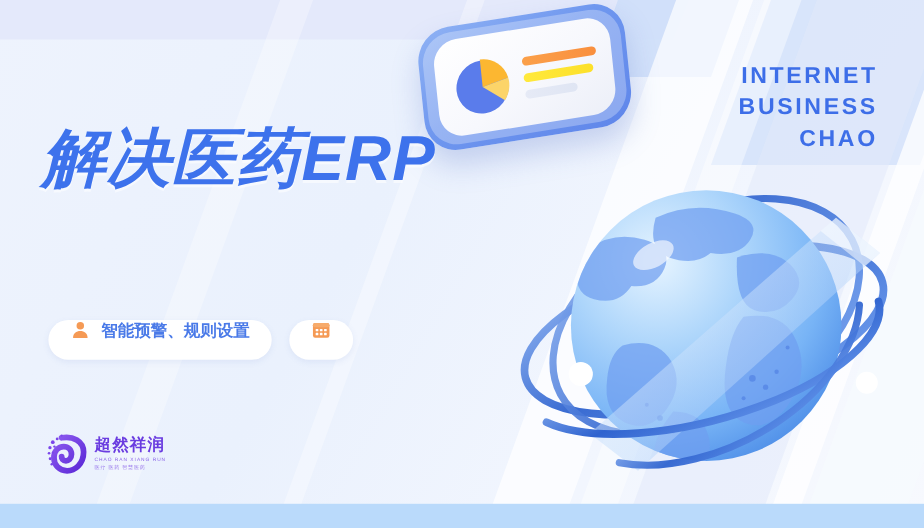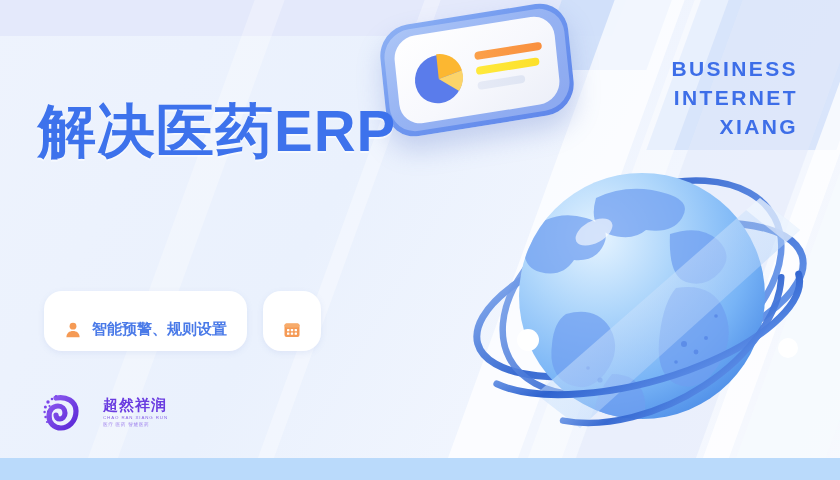--- a/index.html
+++ b/index.html
@@ -39,47 +39,48 @@
     position:absolute;left:560px;top:-60px;width:110px;height:130px;
     background:rgba(206,223,250,.9);transform:skewX(-20deg);
   }
   .bottombar{
     position:absolute;left:0;bottom:0;width:840px;height:22px;
     background:#badafb;
   }
 
   
   .headline{
-    position:absolute;left:38px;top:98px;
+    position:absolute;left:38px;top:112px;
     color:#3d72ec;
     font-size:58px;line-height:66px;font-weight:800;letter-spacing:1px;
     text-shadow:0 2px 0 rgba(255,255,255,.55);
     white-space:nowrap;
+    font-style:italic;
   }
   .headline div{display:block;}
 
   
   .eyebrow{
     position:absolute;right:42px;top:54px;text-align:right;
     color:#3d6ee8;font-size:21px;line-height:29px;
     font-weight:600;letter-spacing:2.4px;
   }
 
   
   .tags{position:absolute;left:44px;top:291px;display:flex;gap:16px;}
   .tag{
-    display:flex;align-items:flex-end;gap:10px;
-    height:36px;padding:12px 20px;border-radius:18px;
+    display:flex;align-items:flex-start;gap:10px;
+    height:36px;padding:0 20px;border-radius:18px;
     background:#ffffff;box-shadow:0 2px 6px rgba(90,120,200,.10);
   }
   .tag .label{color:#4a7ae8;font-size:15px;font-weight:700;white-space:nowrap;}
   .tagicon{width:18px;height:18px;flex:0 0 18px;}
 
   
-  .logo{position:absolute;left:42px;top:392px;display:flex;align-items:center;gap:21px;}
+  .logo{position:absolute;left:42px;top:392px;display:flex;align-items:center;gap:4px;}
   .logomark{width:40px;height:40px;flex:0 0 40px;}
   .logotext{display:flex;flex-direction:column;justify-content:center;}
   .logo-cn{color:#6a3ce0;font-size:15px;font-weight:800;letter-spacing:1px;line-height:16px;}
   .logo-py{color:#8a63e8;font-size:4.4px;letter-spacing:.9px;line-height:7px;margin-top:1px;}
   .logo-sub{color:#9a7aec;font-size:4.6px;letter-spacing:.7px;line-height:7px;}
 
   
   .card3d{
     position:absolute;left:382px;top:14px;width:190px;height:112px;
     transform:rotate(-9deg) skewX(-3deg);
@@ -197,23 +198,23 @@
       </svg>
       <div class="bars">
         <div class="bar b1"></div>
         <div class="bar b2"></div>
         <div class="bar b3"></div>
       </div>
     </div>
   </div>
 
   <div class="eyebrow">
+    <div>INTERNET</div>
     <div>BUSINESS</div>
-    <div>INTERNET</div>
-    <div>XIANG</div>
+    <div>CHAO</div>
   </div>
 
   <div class="headline">
     <div>解决医药ERP</div>
   </div>
 
   <div class="tags">
     <div class="tag">
       <svg class="tagicon" viewBox="0 0 18 18" xmlns="http://www.w3.org/2000/svg">
         <circle cx="9" cy="5.2" r="3.4" fill="#f59a55"></circle>

